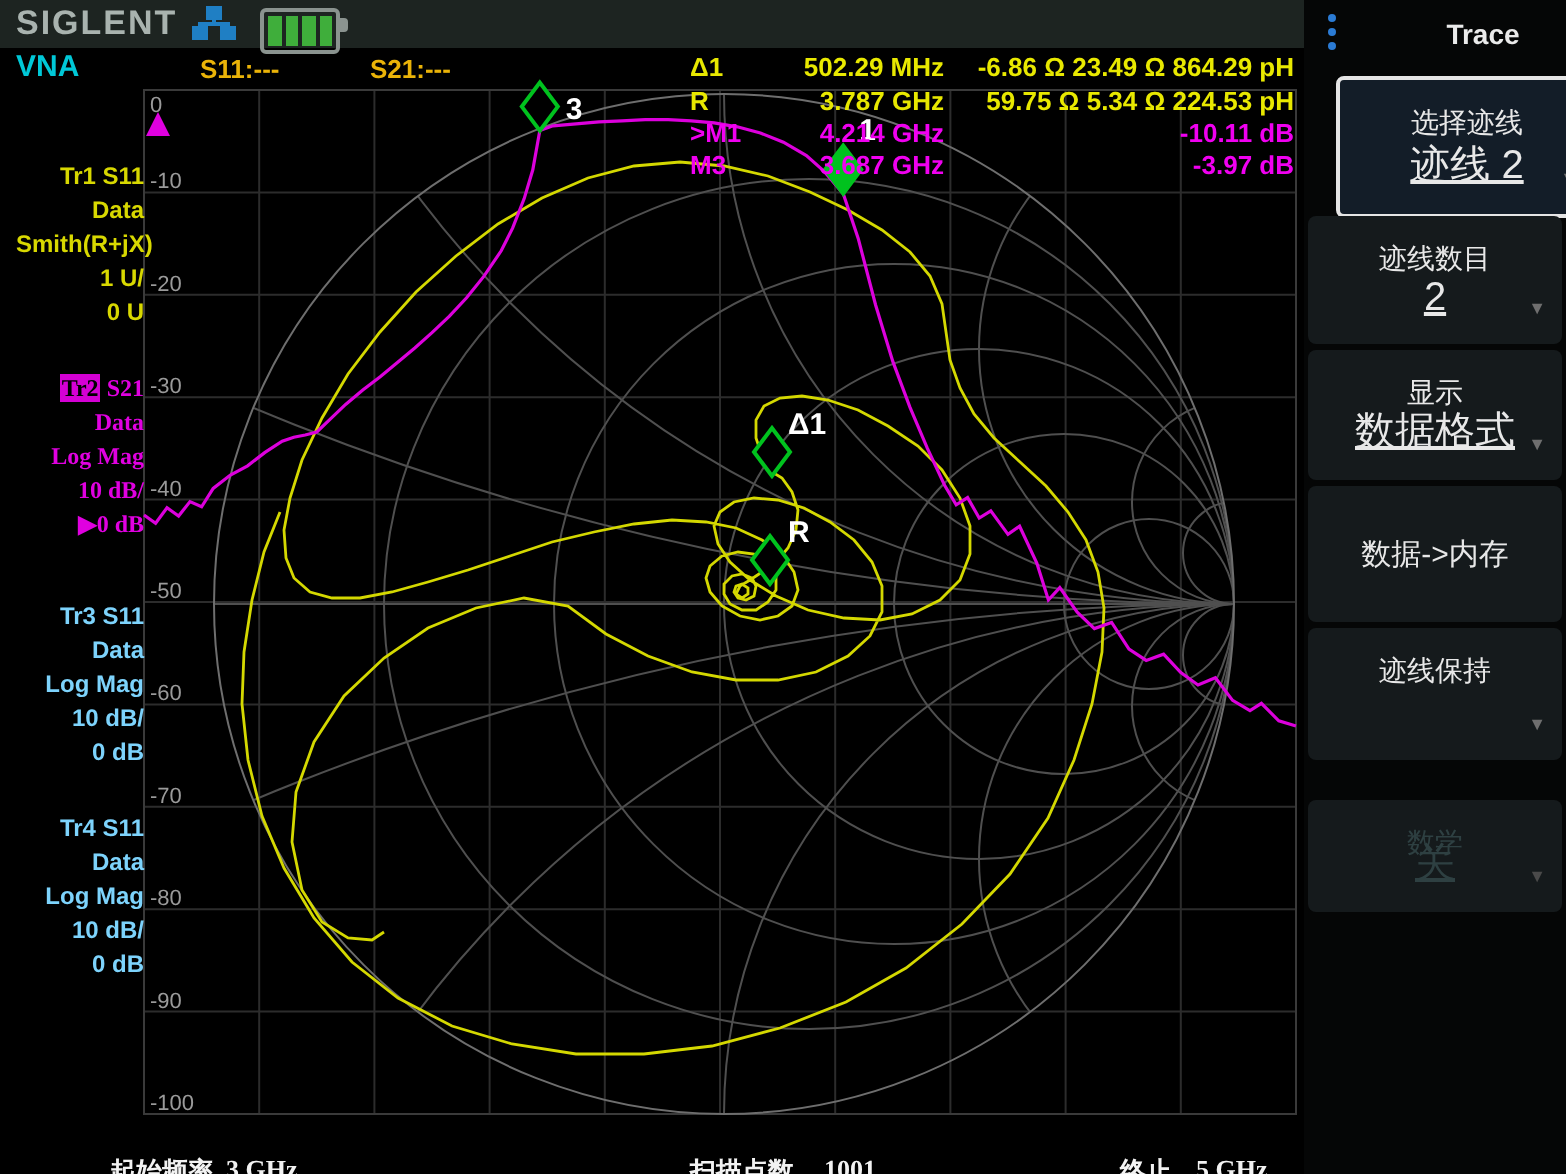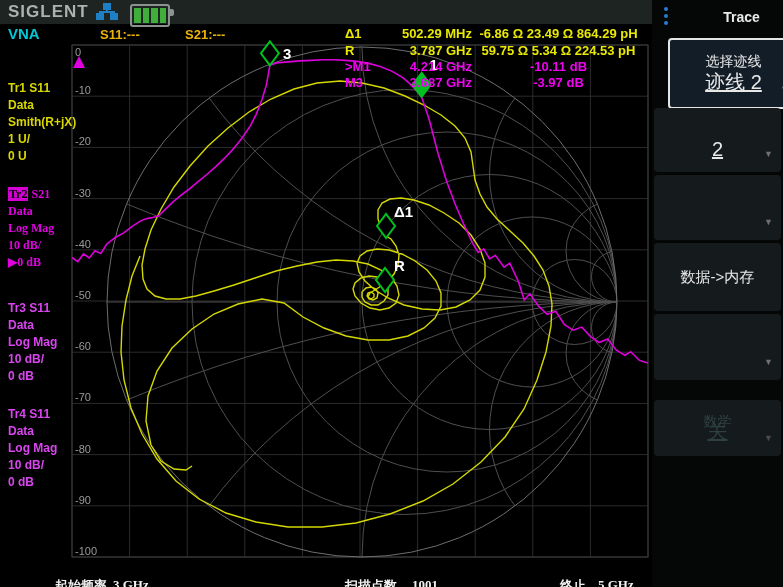--- a/index.html
+++ b/index.html
@@ -12,30 +12,30 @@
   .lan-ic{position:absolute;left:96px;top:3px;}
   .batt{position:absolute;left:130px;top:4px;width:32px;height:15px;
         border:2px solid #8a938f;border-radius:3px;display:flex;gap:2px;padding:2px;}
   .batt:after{content:"";position:absolute;right:-6px;top:3px;width:4px;height:7px;
         background:#8a938f;border-radius:0 2px 2px 0;}
   .batt i{flex:1;background:#3fae3b;}
   
   .vna{position:absolute;left:8px;top:25px;font-size:15px;font-weight:bold;color:#00c8d7;}
   .chan{position:absolute;top:27px;font-size:13px;font-weight:bold;color:#eab308;}
   .trblock{position:absolute;left:8px;width:64px;font-size:12px;font-weight:bold;line-height:17px;}
-  .trblock div{white-space:nowrap;}
+  .trblock div{white-space:nowrap;text-align:right;}
   .tr-yellow{color:#d8d800;}
   .tr-magenta{color:#e000e0;font-family:Liberation Serif, serif;}
-  .tr-dim{color:#d946ef;}
+  .tr-dim{color:#7dd3fc;}
   .tr2tag{background:#d400d4;color:#000;padding:0 1px;}
   
   .mrow{position:absolute;font-size:13px;font-weight:bold;white-space:nowrap;}
   .mrow .lab{position:absolute;left:345px;}
   .mrow .frq{position:absolute;left:372px;width:100px;text-align:right;}
-  .mrow .val{position:absolute;left:470px;width:177px;text-align:center;}
+  .mrow .val{position:absolute;left:470px;width:177px;text-align:right;}
   .m-yel{color:#e8e800;} .m-mag{color:#f000f0;}
   
   .footer{position:absolute;left:0;top:560px;width:650px;height:27px;background:#000;
           font-size:13px;font-weight:bold;color:#f2f2f2;}
   .footer span{position:absolute;top:17px;white-space:nowrap;font-family:Liberation Serif, serif;}
   
   .menu{position:absolute;left:652px;top:0;width:131px;height:587px;background:#050606;}
   .menu-header{position:absolute;left:0;top:0;width:100%;height:34px;display:flex;
                align-items:center;justify-content:center;font-size:14px;font-weight:bold;color:#eaeaea;padding-left:24px;}
   .dots{position:absolute;left:12px;top:7px;display:flex;flex-direction:column;gap:3px;}
@@ -214,30 +214,34 @@
       <i></i>
     </div>
   <div class="menu-header">Trace</div>
 
   <div class="mbox mbox-sel" style="top:38px;height:67px">
     <div class="mlabel">选择迹线</div>
     <div class="mvalue">迹线 2</div>
     <span class="arrow">▼</span>
   </div>
   <div class="mbox" style="top:108px;height:64px">
+    <div class="mlabel">迹线数目</div>
     <div class="mvalue">2</div>
     <span class="arrow">▼</span>
   </div>
   <div class="mbox" style="top:175px;height:65px">
+    <div class="mlabel">显示</div>
+    <div class="mvalue">数据格式</div>
     <span class="arrow">▼</span>
   </div>
   <div class="mbox mbox-btn" style="top:243px;height:68px">
     <div>数据-&gt;内存</div>
   </div>
   <div class="mbox" style="top:314px;height:66px">
+    <div class="mlabel">迹线保持</div>
     <span class="arrow">▼</span>
   </div>
   <div class="mbox mbox-dis" style="top:400px;height:56px">
     <div class="mlabel">数学</div>
     <div class="mvalue">关</div>
     <span class="arrow">▼</span>
   </div>
 </div>
 
 </body></html>

